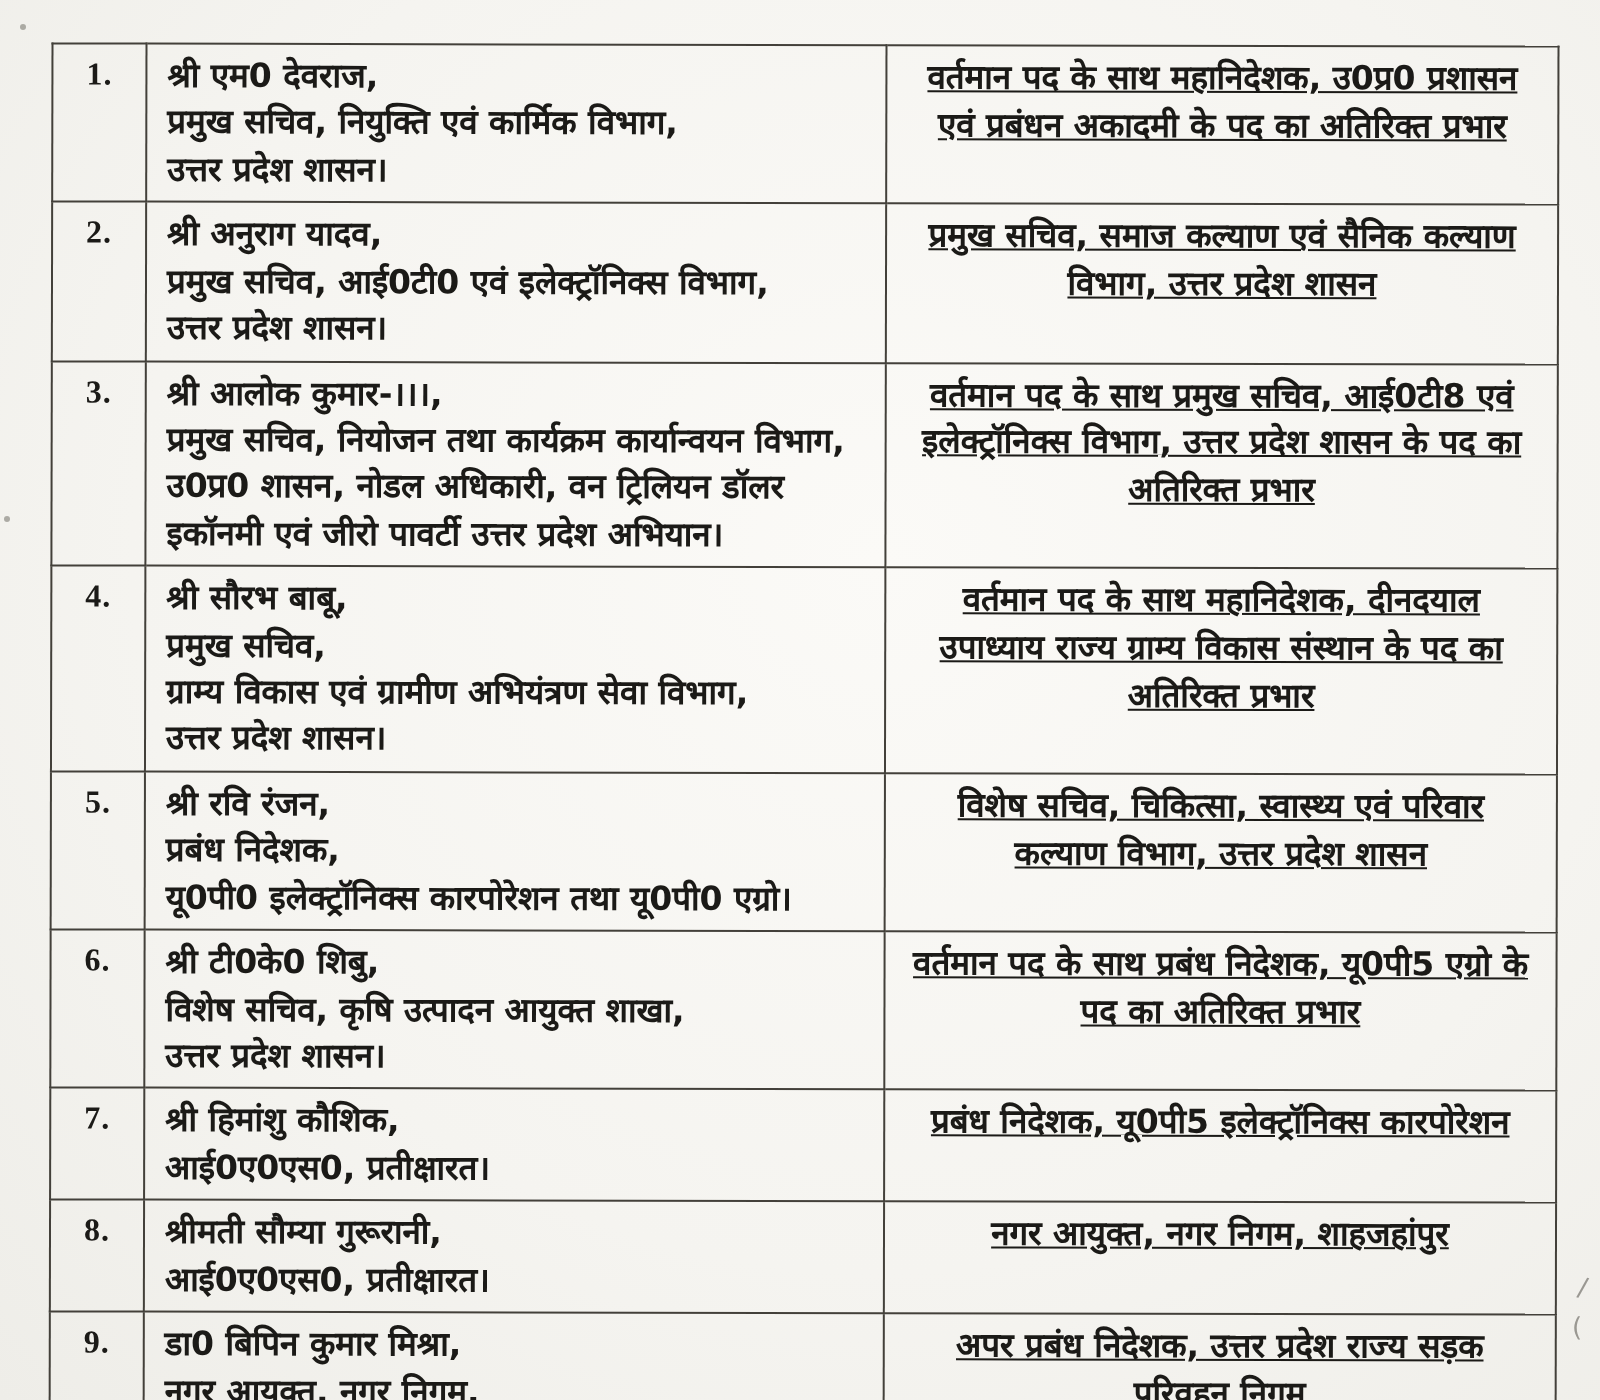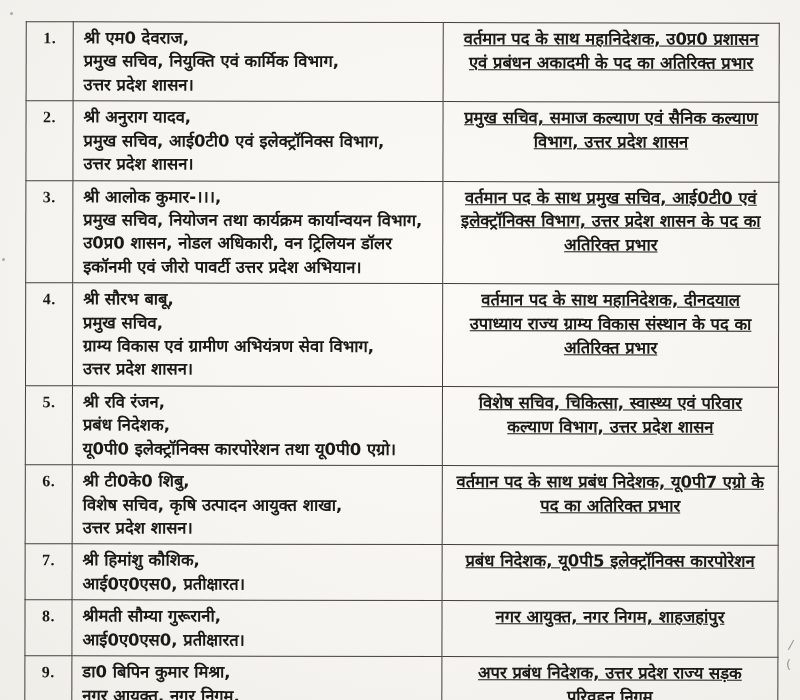--- a/index.html
+++ b/index.html
@@ -112,21 +112,21 @@
 उत्तर प्रदेश शासन।</td>
         <td class="charge-cell">प्रमुख सचिव, समाज कल्याण एवं सैनिक कल्याण
 विभाग, उत्तर प्रदेश शासन</td>
       </tr>
       <tr>
         <td class="sn-cell">3.</td>
         <td class="name-cell">श्री आलोक कुमार-।।।,
 प्रमुख सचिव, नियोजन तथा कार्यक्रम कार्यान्वयन विभाग,
 उ0प्र0 शासन, नोडल अधिकारी, वन ट्रिलियन डॉलर
 इकॉनमी एवं जीरो पावर्टी उत्तर प्रदेश अभियान।</td>
-        <td class="charge-cell">वर्तमान पद के साथ प्रमुख सचिव, आई0टी0 एवं
+        <td class="charge-cell">वर्तमान पद के साथ प्रमुख सचिव, आई0टी8 एवं
 इलेक्ट्रॉनिक्स विभाग, उत्तर प्रदेश शासन के पद का
 अतिरिक्त प्रभार</td>
       </tr>
       <tr>
         <td class="sn-cell">4.</td>
         <td class="name-cell">श्री सौरभ बाबू,
 प्रमुख सचिव,
 ग्राम्य विकास एवं ग्रामीण अभियंत्रण सेवा विभाग,
 उत्तर प्रदेश शासन।</td>
         <td class="charge-cell">वर्तमान पद के साथ महानिदेशक, दीनदयाल
@@ -139,21 +139,21 @@
 प्रबंध निदेशक,
 यू0पी0 इलेक्ट्रॉनिक्स कारपोरेशन तथा यू0पी0 एग्रो।</td>
         <td class="charge-cell">विशेष सचिव, चिकित्सा, स्वास्थ्य एवं परिवार
 कल्याण विभाग, उत्तर प्रदेश शासन</td>
       </tr>
       <tr>
         <td class="sn-cell">6.</td>
         <td class="name-cell">श्री टी0के0 शिबु,
 विशेष सचिव, कृषि उत्पादन आयुक्त शाखा,
 उत्तर प्रदेश शासन।</td>
-        <td class="charge-cell">वर्तमान पद के साथ प्रबंध निदेशक, यू0पी7 एग्रो के
+        <td class="charge-cell">वर्तमान पद के साथ प्रबंध निदेशक, यू0पी5 एग्रो के
 पद का अतिरिक्त प्रभार</td>
       </tr>
       <tr>
         <td class="sn-cell">7.</td>
         <td class="name-cell">श्री हिमांशु कौशिक,
 आई0ए0एस0, प्रतीक्षारत।</td>
         <td class="charge-cell">प्रबंध निदेशक, यू0पी5 इलेक्ट्रॉनिक्स कारपोरेशन</td>
       </tr>
       <tr>
         <td class="sn-cell">8.</td>

